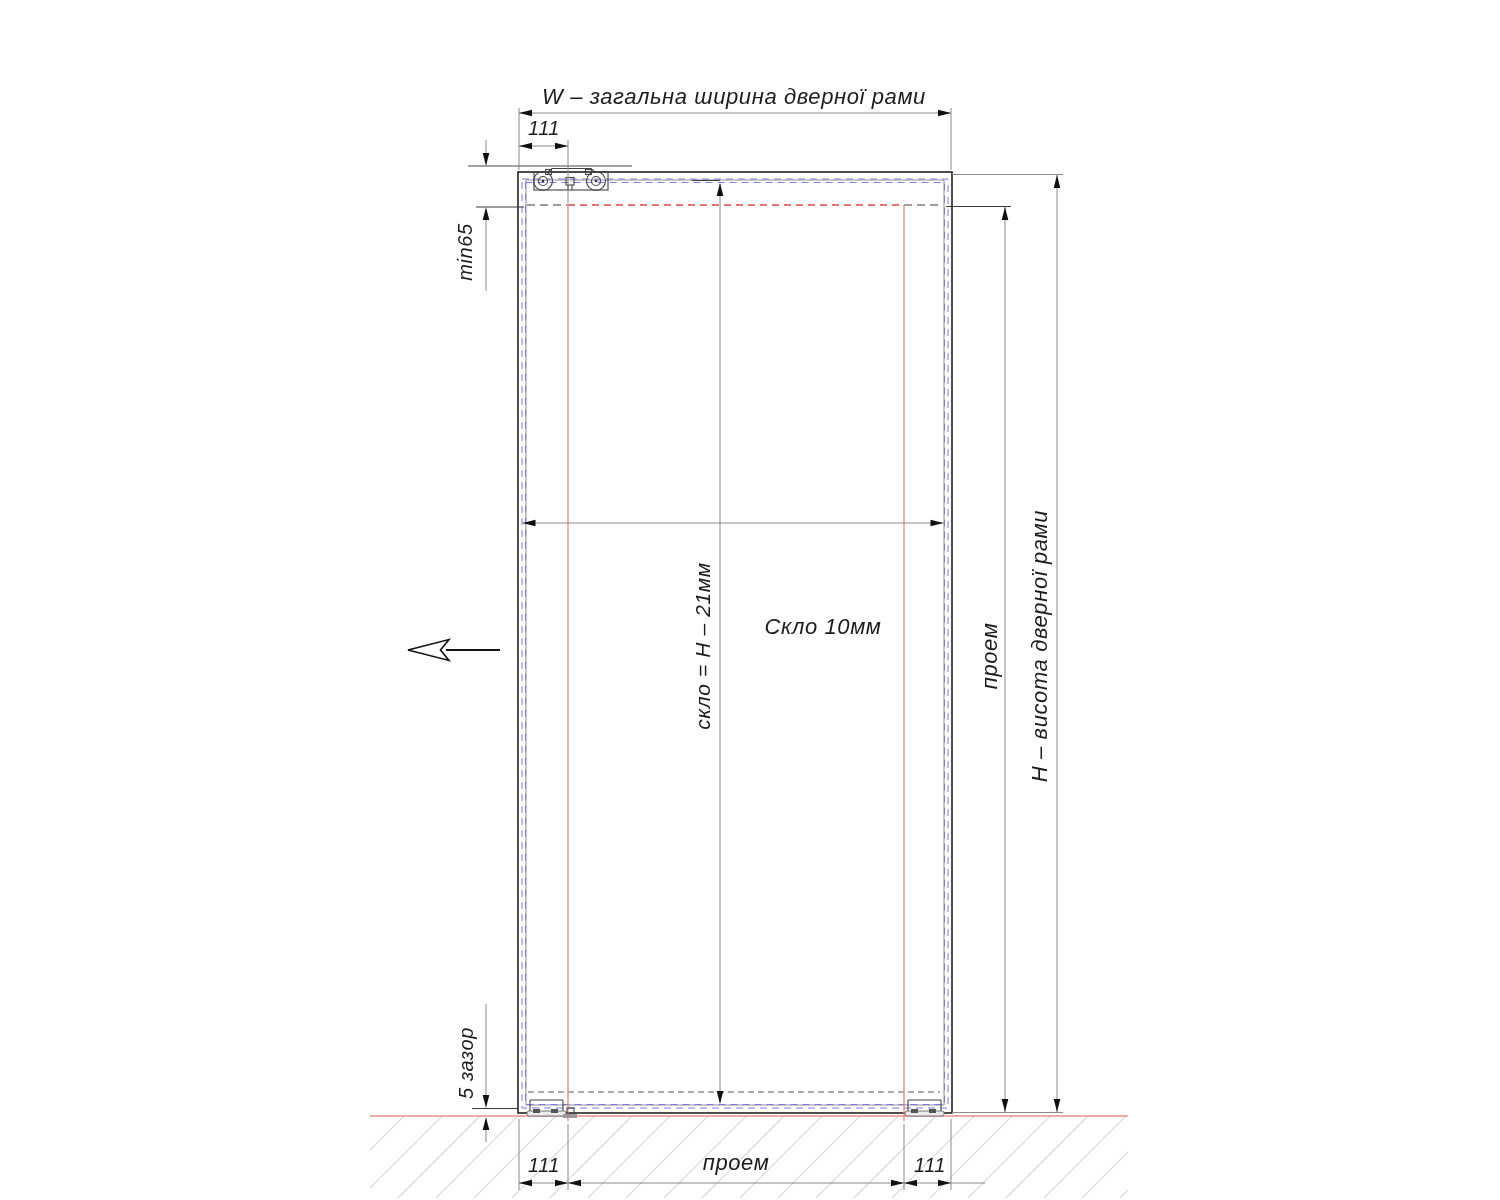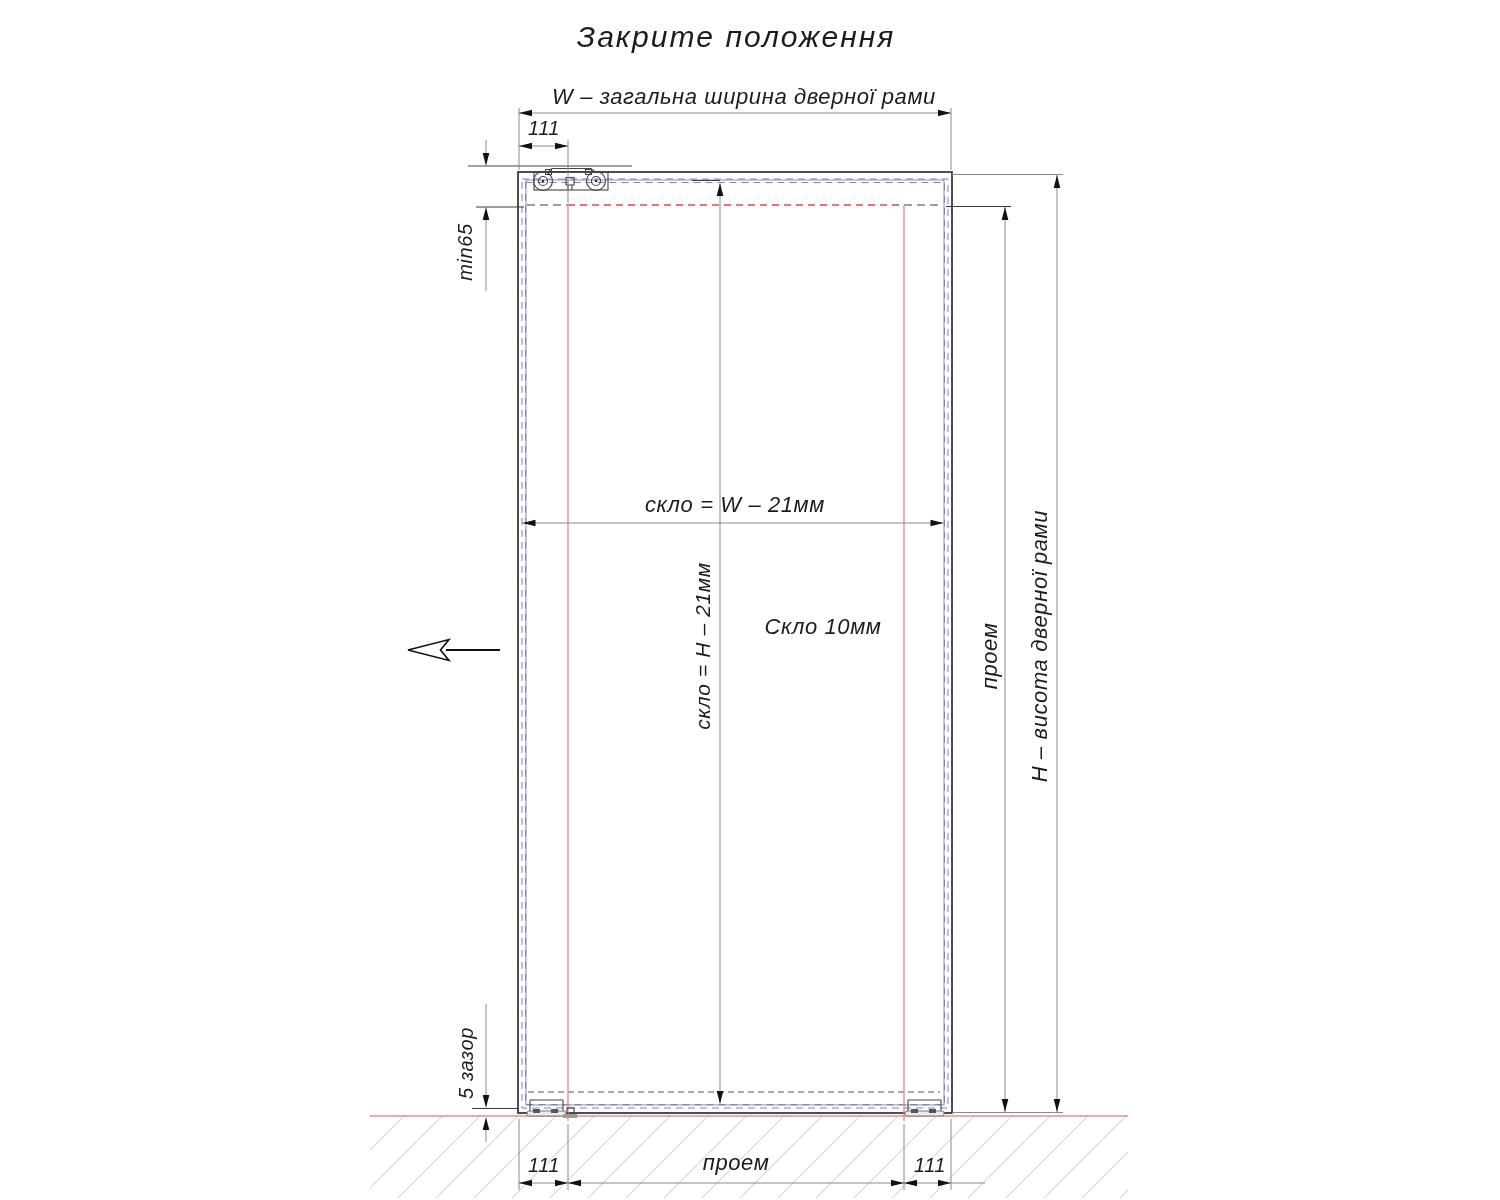--- a/index.html
+++ b/index.html
@@ -173,29 +173,27 @@
       <polygon class="arrow" points="904,1183 917,1179.7 917,1186.3"></polygon>
       <polygon class="arrow" points="951,1183 938,1179.7 938,1186.3"></polygon>
     </g>
 
     <g>
       <line x1="446" y1="650" x2="500" y2="650" stroke="#111" stroke-width="2"></line>
       <polygon class="hw" points="408,650 449,639.5 440.5,650 449,660.5"></polygon>
     </g>
   </svg>
 
-  <div class="lbl title" style="left:436px;top:24px;width:600px;">Закрите положення</div>
-
-  <div class="lbl" style="left:444px;top:84px;width:600px;">W – загальна ширина дверної рами</div>
+
+  <div class="lbl" style="left:434px;top:84px;width:600px;">W – загальна ширина дверної рами</div>
 
   <div class="lbl num" style="left:504px;top:115px;width:80px;">111</div>
 
   <div class="lbl num rot" style="left:405px;top:239px;width:120px;">min65</div>
 
-  <div class="lbl" style="left:485px;top:492px;width:500px;">скло = W – 21мм</div>
 
   <div class="lbl rot" style="left:583px;top:633px;width:240px;font-size:21px;">скло = H – 21мм</div>
 
   <div class="lbl" style="left:723px;top:614px;width:200px;">Скло 10мм</div>
 
   <div class="lbl rot" style="left:930px;top:643px;width:120px;">проем</div>
 
   <div class="lbl rot" style="left:860px;top:633px;width:360px;">H – висота дверної рами</div>
 
   <div class="lbl num rot" style="left:396px;top:1050px;width:140px;">5 зазор</div>

